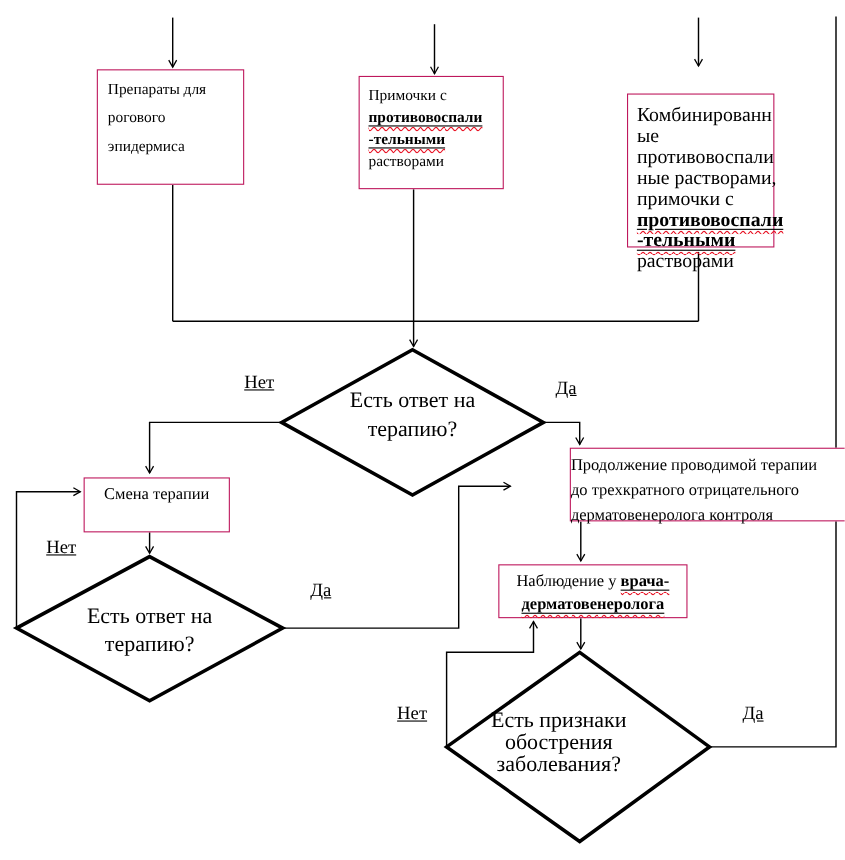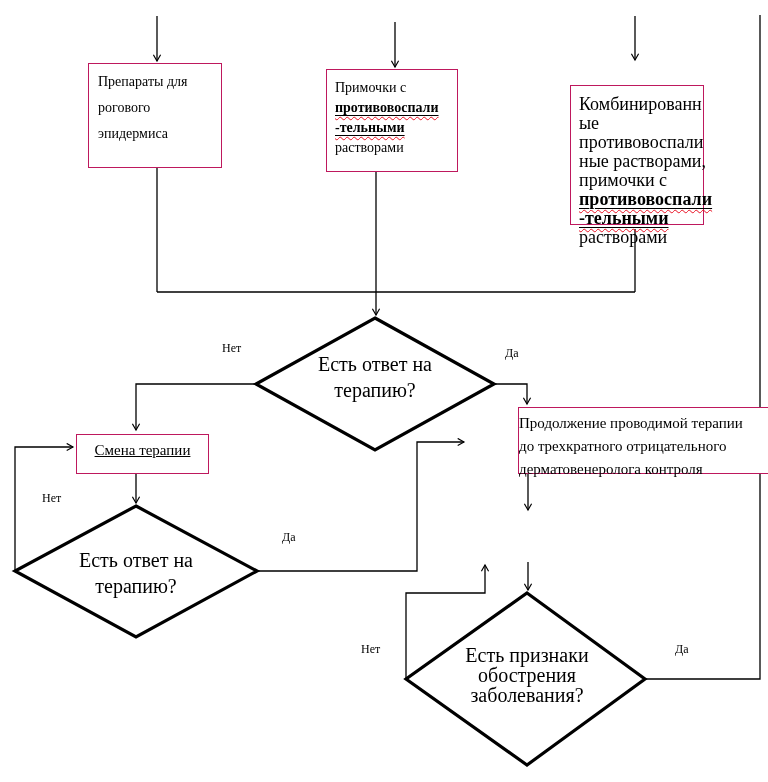--- a/index.html
+++ b/index.html
@@ -8,28 +8,28 @@
     font-family:"Liberation Serif","DejaVu Serif",serif;color:#000;overflow:hidden;
   }
   svg.wires{position:absolute;left:0;top:0;width:768px;height:782px;}
   .pbox{
     position:absolute;background:#fff;border:1px solid #be185d;box-sizing:border-box;
   }
   .pbox .ln{white-space:nowrap;}
   #box-peel{left:88px;top:63px;width:134px;height:105px;font-size:14px;line-height:26px;padding:5px 2px 0 9px;}
   #box-lotion{left:326px;top:69px;width:132px;height:103px;font-size:14px;line-height:20px;padding:8px 2px 0 8px;}
   #box-combo{left:570px;top:62px;width:134px;height:140px;font-size:18px;line-height:19px;padding:9px 2px 0 8px;margin-top:23px;}
-  #box-change{left:76px;top:434px;width:133px;height:40px;font-size:15px;line-height:31px;text-align:center;text-decoration:underline;}
+  #box-change{left:76px;top:434px;width:133px;height:50px;font-size:15px;line-height:31px;text-align:center;}
   #box-continue{left:480px;top:407px;width:271px;height:67px;font-size:15px;line-height:23px;text-align:left;padding-top:4px;margin-left:38px;}
   #box-observe{left:453px;top:513px;width:172px;height:49px;font-size:15px;line-height:21px;text-align:center;padding-top:5px;}
   .dtext{position:absolute;text-align:center;font-size:20px;line-height:26px;}
   #d1-text{left:285px;top:351px;width:180px;}
   #d2-text{left:46px;top:547px;width:180px;}
-  #d3-text{left:437px;top:645px;width:180px;line-height:20px;}
-  .lbl{position:absolute;font-size:12px;line-height:16px;}
+  #d3-text{left:418px;top:645px;width:180px;line-height:20px;}
+  .lbl{position:absolute;font-size:17px;line-height:16px;text-decoration:underline;}
   #lbl-no-1{left:222px;top:340px;}
   #lbl-yes-1{left:505px;top:345px;}
   #lbl-no-2{left:42px;top:490px;}
   #lbl-yes-2{left:282px;top:529px;}
   #lbl-no-3{left:361px;top:641px;}
   #lbl-yes-3{left:675px;top:641px;}
   
   .mis{text-decoration:underline solid #000 1px;text-underline-offset:3px;}
   .mis .wavy{text-decoration:underline wavy #e81123 1px;text-underline-offset:4px;font-weight:bold;}
 </style>
@@ -97,20 +97,24 @@
   <div class="pbox" id="box-change">
     <span>Смена терапии</span>
   </div>
 
   <div class="pbox" id="box-continue">
     <div class="ln">Продолжение проводимой терапии</div>
     <div class="ln">до трехкратного отрицательного</div>
     <div class="ln">дерматовенеролога контроля</div>
   </div>
 
+  <div class="pbox" id="box-observe">
+    <div class="ln"><span>Наблюдение у </span><span class="mis"><span class="wavy">врача-</span></span></div>
+    <div class="ln"><span class="mis"><span class="wavy">дерматовенеролога</span></span></div>
+  </div>
 
   <div class="dtext" id="d1-text">
     <div>Есть ответ на</div>
     <div>терапию?</div>
   </div>
   <div class="dtext" id="d2-text">
     <div>Есть ответ на</div>
     <div>терапию?</div>
   </div>
   <div class="dtext" id="d3-text">

